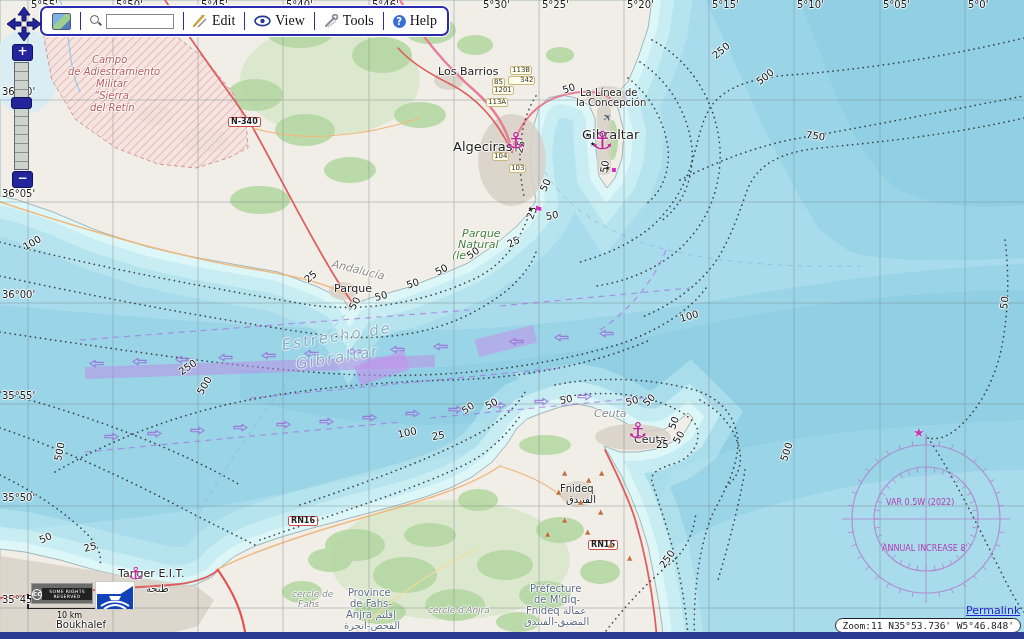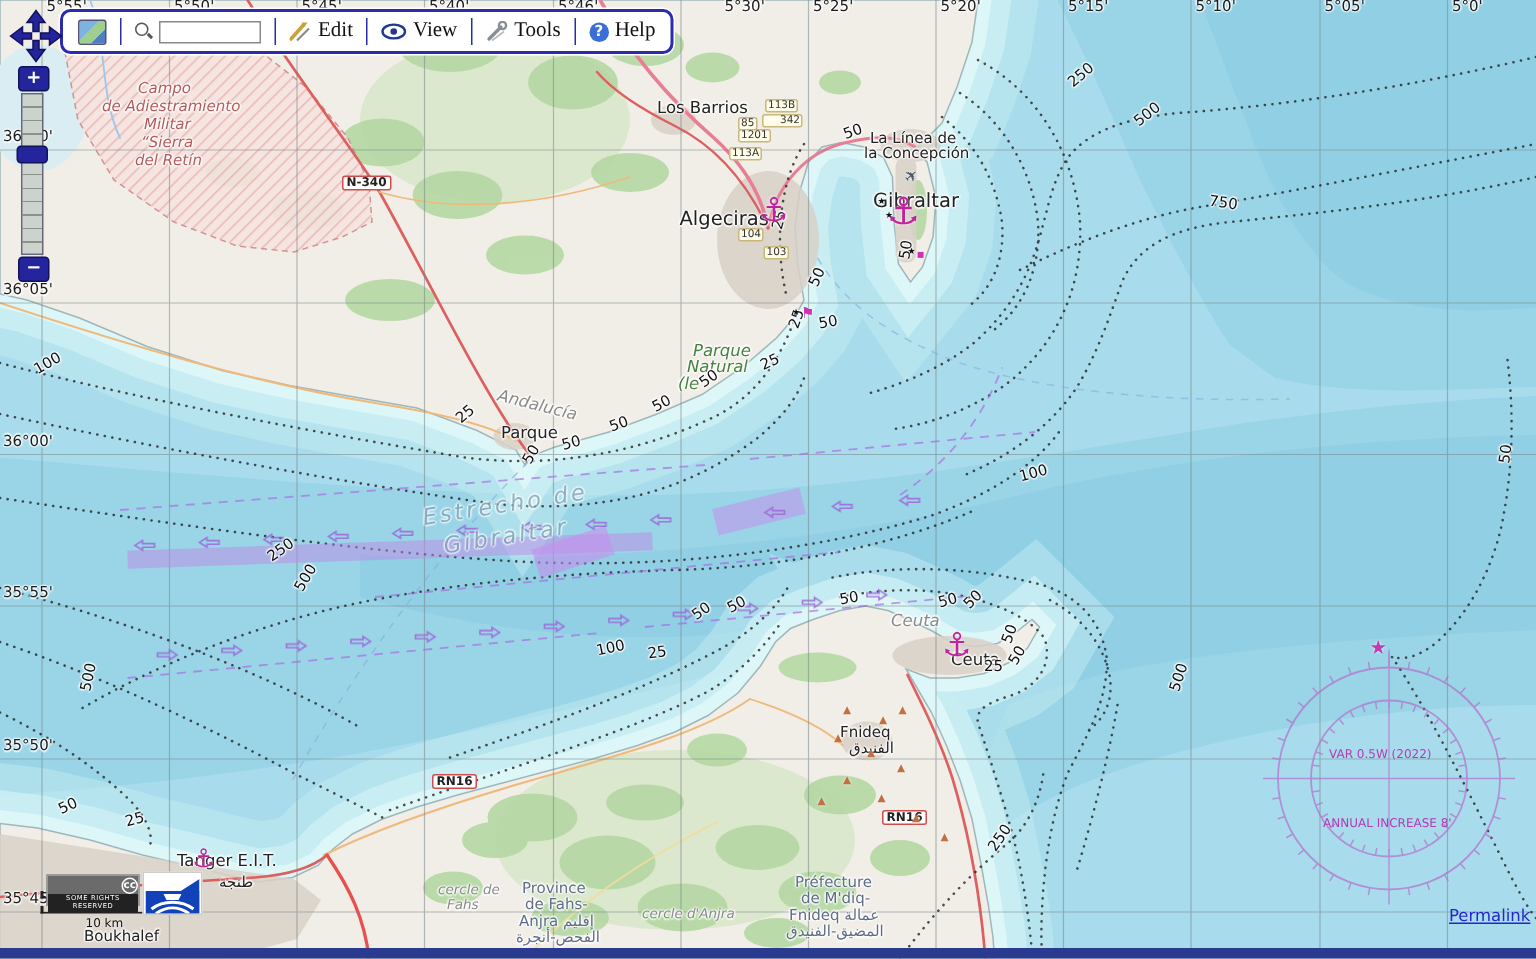--- a/index.html
+++ b/index.html
@@ -47,21 +47,21 @@
   #panctl{position:absolute;left:5px;top:5px;z-index:41;}
   #zoomctl{position:absolute;left:12px;top:44px;width:19px;z-index:41;}
   .zbtn{width:19px;height:15px;background:#24249c;border:1px solid #11115c;border-radius:3px;
         color:#fff;font:bold 12px "DejaVu Sans",sans-serif;text-align:center;line-height:13px;}
   #ztrack{position:relative;width:13px;height:106px;margin:1px auto;border:1px solid #667;
      background:repeating-linear-gradient(to bottom,#ccd3cc 0 8px,#8a928a 8px 9px);}
   #zhandle{position:absolute;left:-4px;top:34px;width:19px;height:10px;background:#24249c;
      border:1px solid #11115c;border-radius:3px;}
   
   #cc-badge{position:absolute;left:31px;top:583px;width:60px;height:19px;background:#6b6b6b;
-    border:1px solid #999;z-index:30;display:flex;flex-direction:column;align-items:flex-end;}
+    border:1px solid #999;z-index:30;display:flex;flex-direction:row;align-items:center;}
   #cc-circle{color:#fff;font:bold 7px "DejaVu Sans",sans-serif;border:1px solid #fff;border-radius:50%;
     width:9px;height:9px;line-height:9px;text-align:center;margin-top:1px;}
   #cc-text{background:#222;color:#fff;font:4.5px "DejaVu Sans",sans-serif;width:100%;text-align:center;
     letter-spacing:.4px;padding:1px 0;}
   #osm-logo{position:absolute;left:95px;top:581px;width:38px;height:27px;background:#fff;z-index:30;
     border:1px solid #ccc;display:flex;align-items:flex-end;justify-content:center;}
   #scalebar{position:absolute;left:27px;top:598px;width:96px;z-index:29;
     font:8px "DejaVu Sans",sans-serif;color:#111;text-shadow:0 0 2px #fff;}
   .sb-line{position:relative;height:0;border-top:1.5px solid #222;}
   .sb-line::before,.sb-line::after{content:"";position:absolute;top:-5px;width:1.5px;height:5px;background:#222;}
@@ -546,14 +546,15 @@
   </div>
 
   <div id="scalebar">
     <span class="sb-lab" style="top:-8px;">5 mi</span>
     <div class="sb-line sb-mi"></div>
     <div class="sb-line sb-km"></div>
     <span class="sb-lab" style="top:13px;">10 km</span>
   </div>
 
   <a id="permalink" href="#">Permalink</a>
+  <div id="statusbox">Zoom:11 N35°53.736' W5°46.848'</div>
   <div id="footerbar"></div>
 </div>
 
 </body></html>

